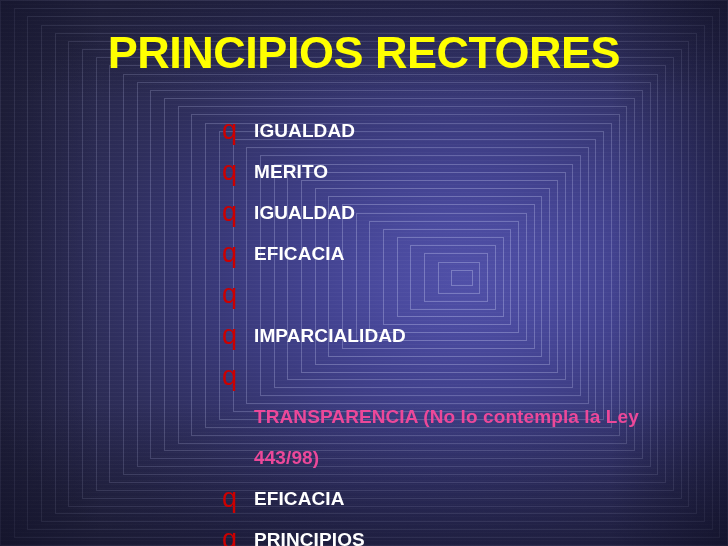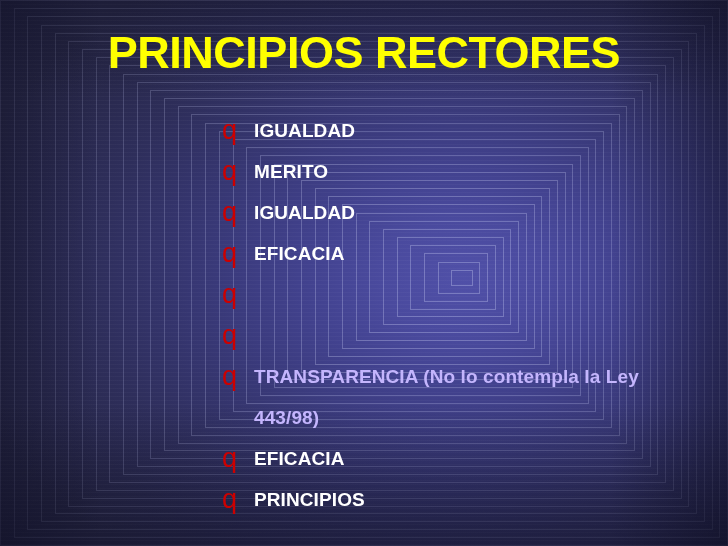--- a/index.html
+++ b/index.html
@@ -115,23 +115,24 @@
     line-height: 41px;
   }
   .bullet-text {
     color: #ffffff;
     font-size: 19px;
     font-weight: bold;
     line-height: 41px;
     letter-spacing: 0.1px;
   }
   .bullet-text.accent {
-    color: #c4b5fd;
+    color: #ec4899;
     white-space: normal;
     max-width: 400px;
+    margin-top: 40px;
   }
 </style>
 </head>
 <body>
 
 <div id="slide">
 
   <div id="bg-base"></div>
   <div id="bg-rings">
       <div class="ring" style="left: 0px; top: 0px; width: 728px; height: 546px; border-color: rgba(196, 200, 240, 0.16);"></div>
@@ -191,20 +192,21 @@
         </div>
         <div class="bullet-row">
           <span class="bullet-mark">q</span>
           <span class="bullet-text">EFICACIA</span>
         </div>
         <div class="bullet-row">
           <span class="bullet-mark">q</span>
         </div>
         <div class="bullet-row">
           <span class="bullet-mark">q</span>
+          <span class="bullet-text">IMPARCIALIDAD</span>
         </div>
         <div class="bullet-row">
           <span class="bullet-mark">q</span>
           <span class="bullet-text accent">TRANSPARENCIA (No lo contempla la Ley 443/98)</span>
         </div>
         <div class="bullet-row">
           <span class="bullet-mark">q</span>
           <span class="bullet-text">EFICACIA</span>
         </div>
         <div class="bullet-row">

